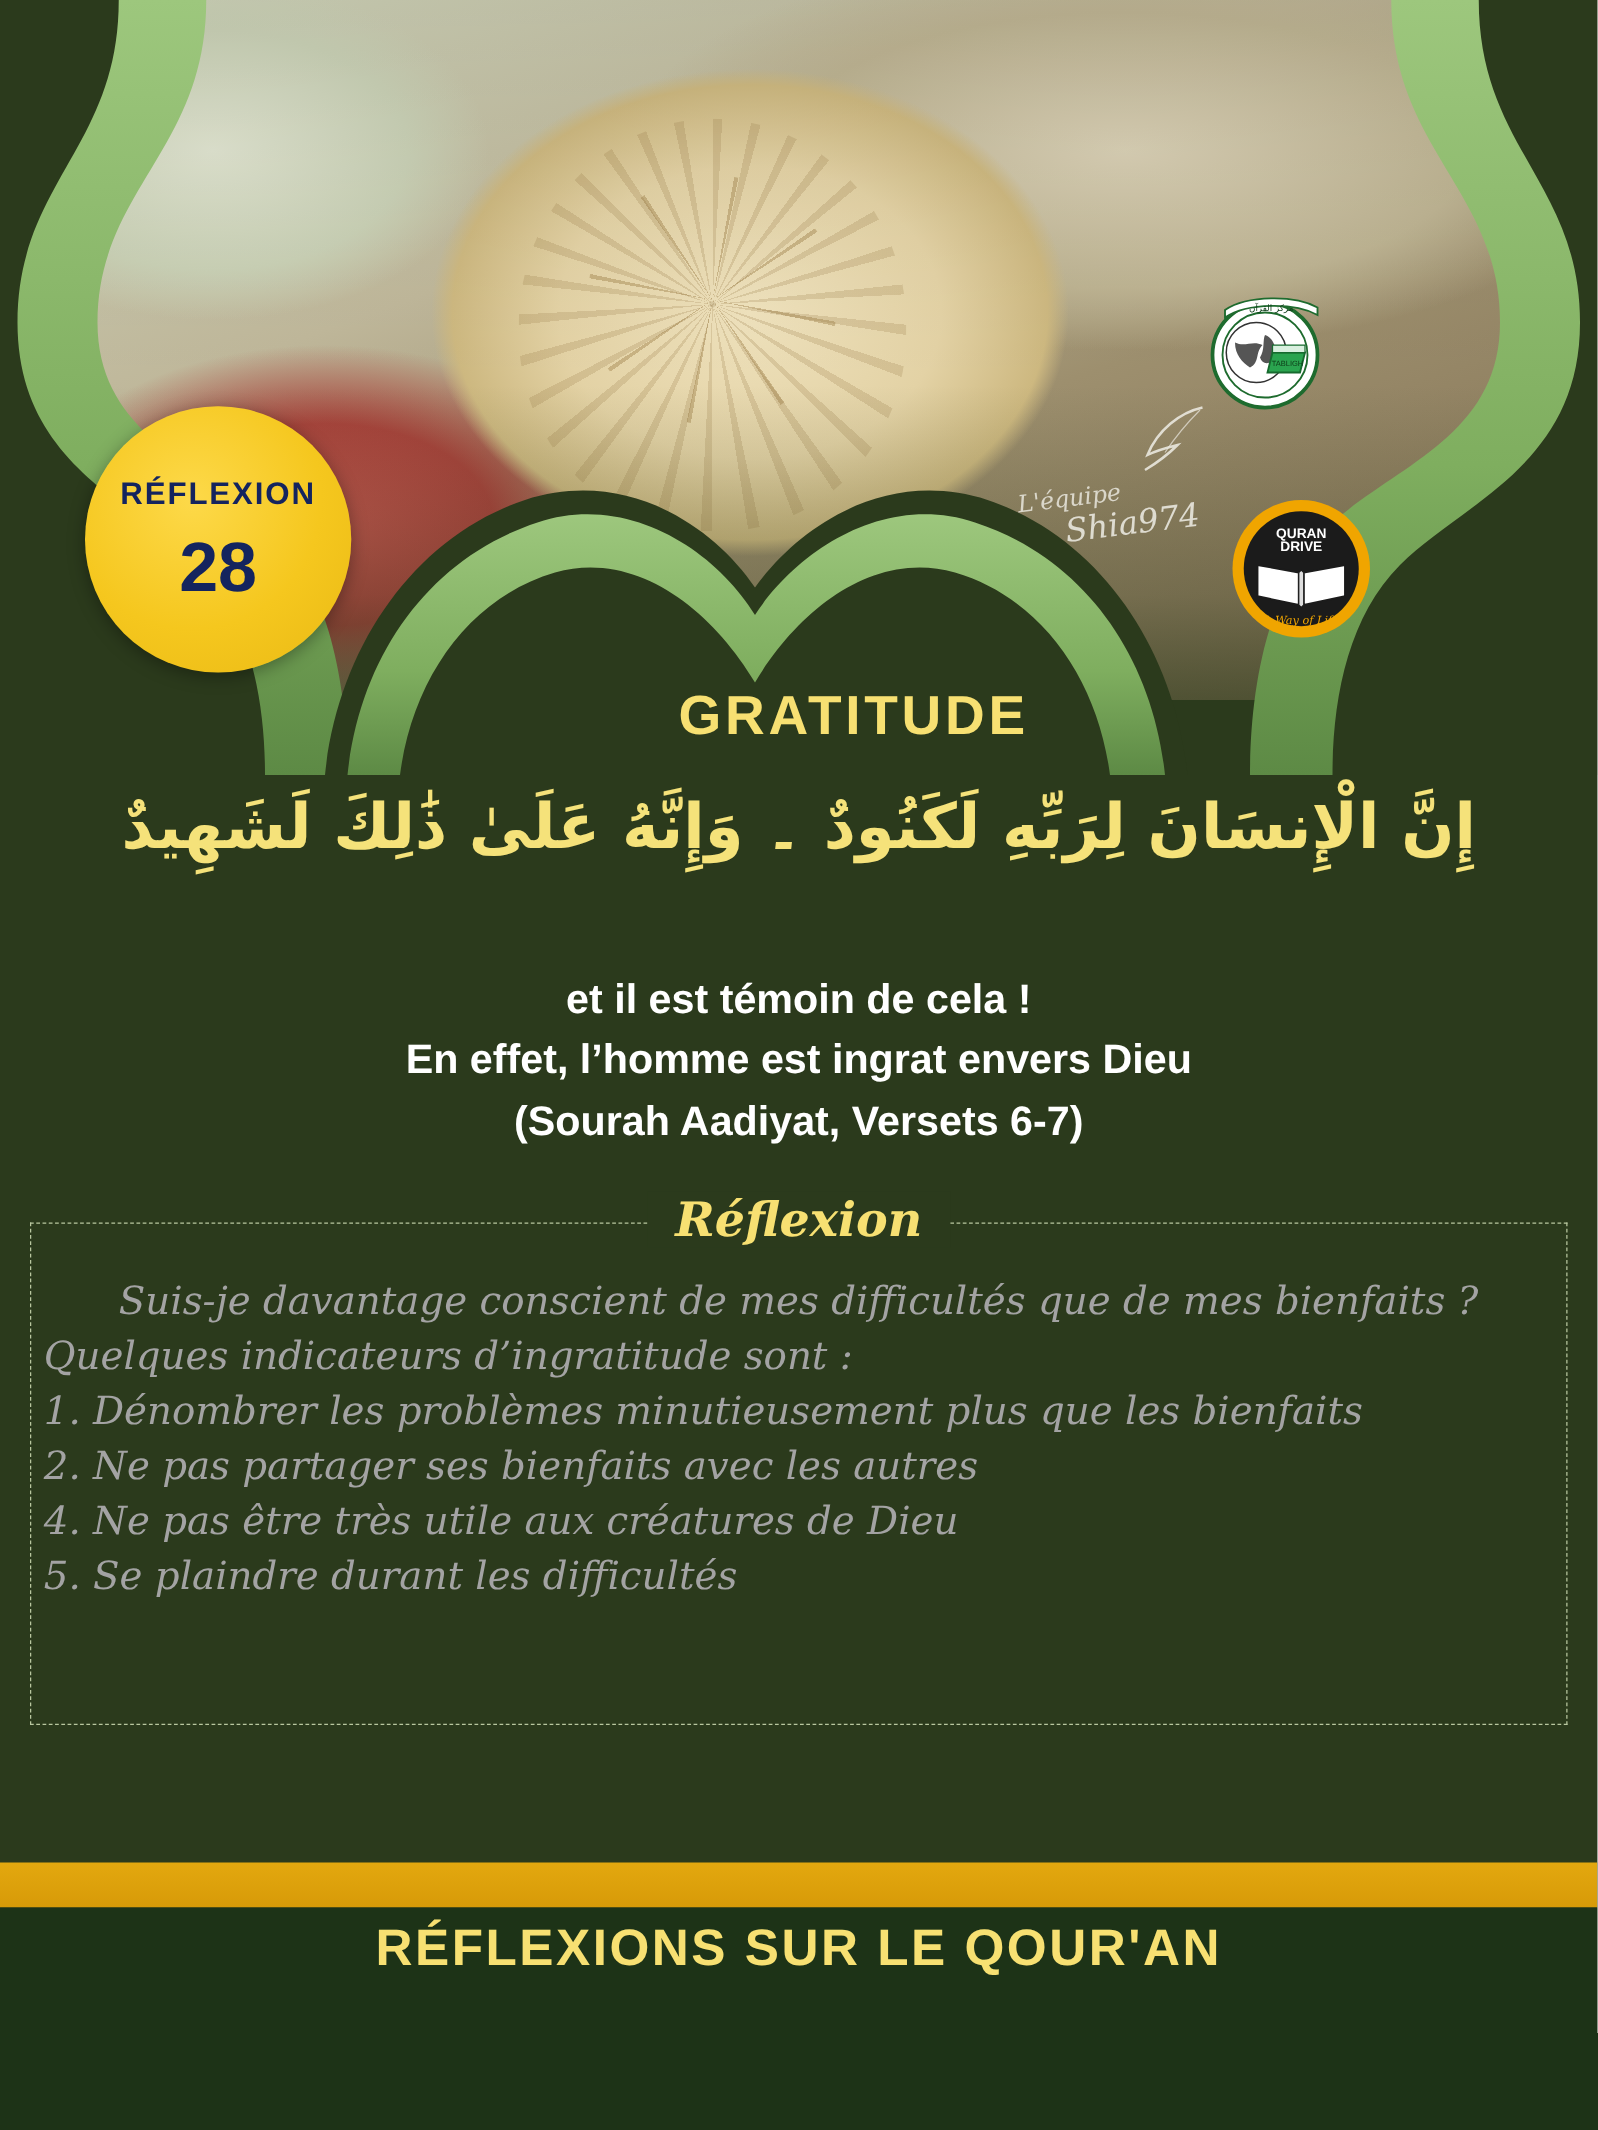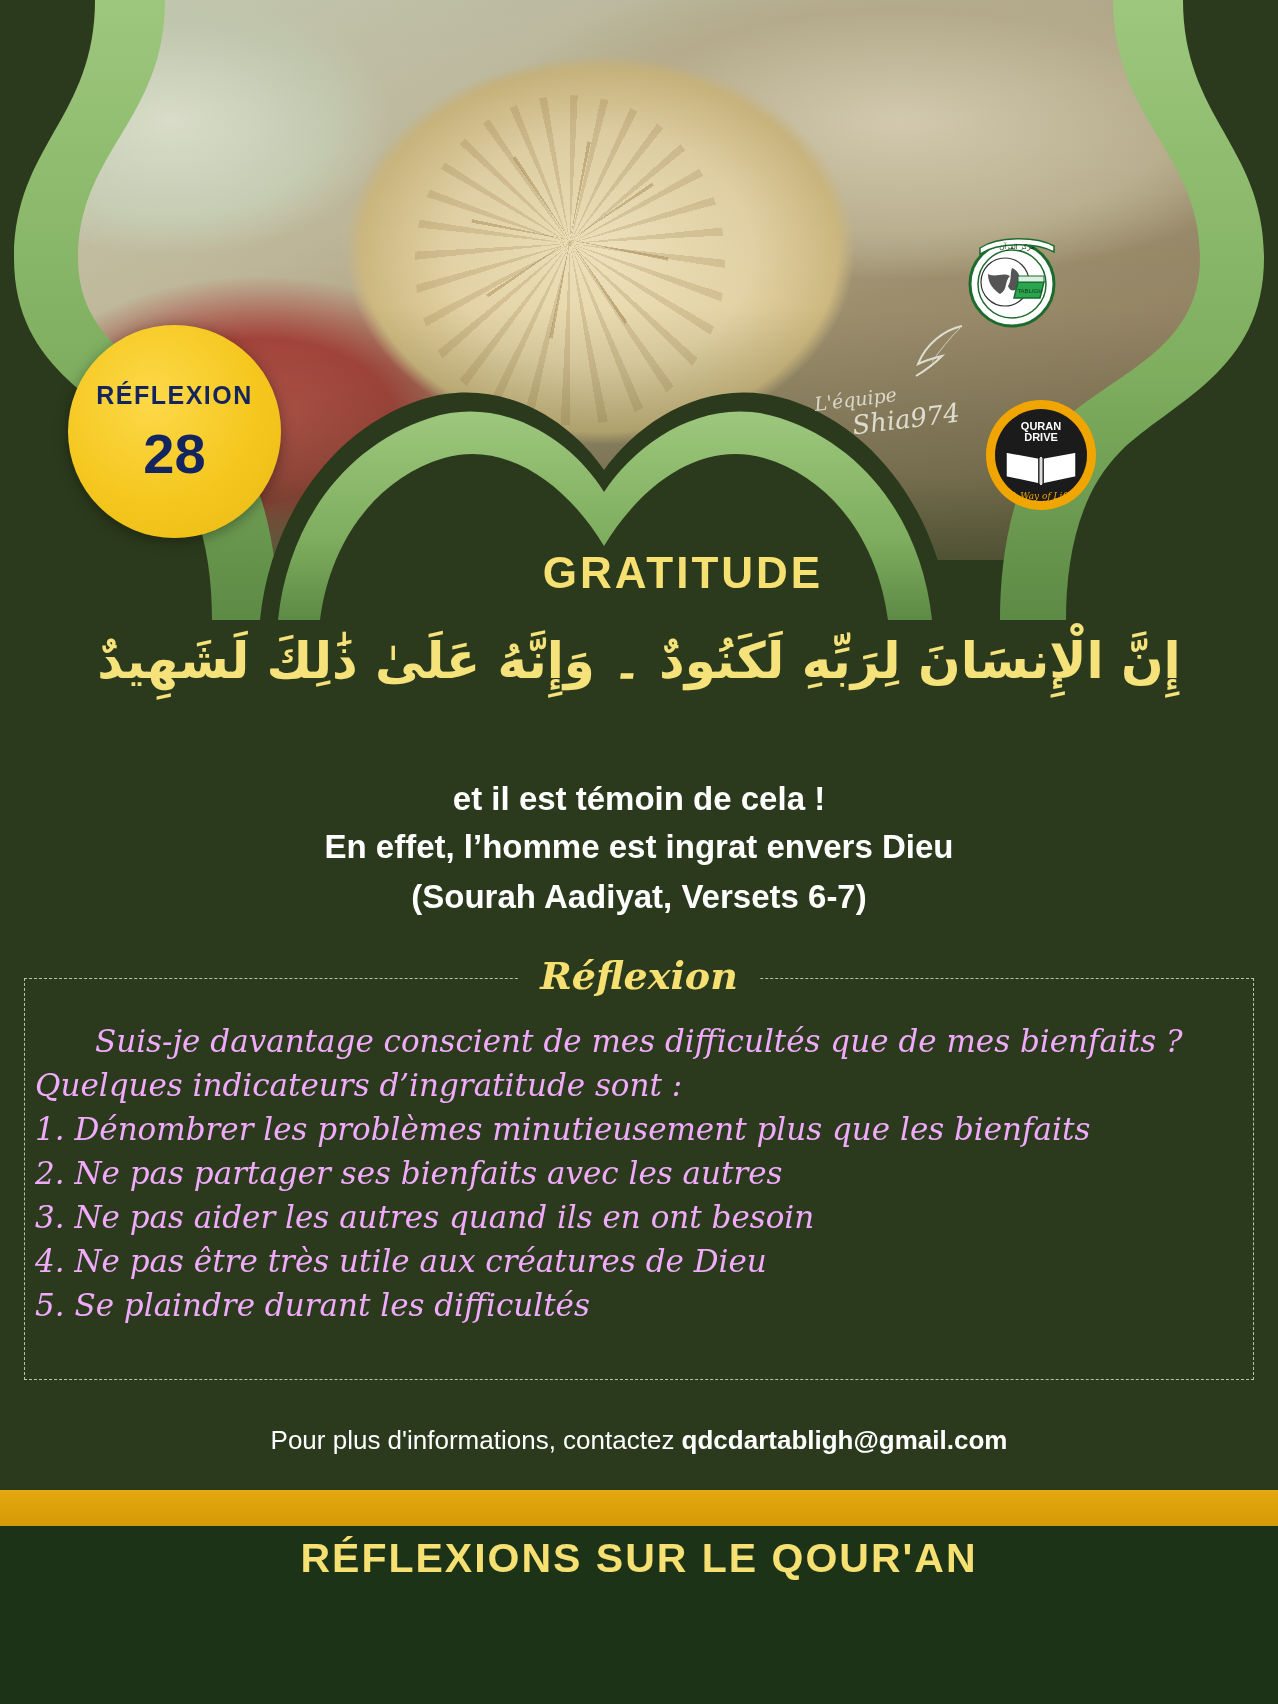--- a/index.html
+++ b/index.html
@@ -184,21 +184,21 @@
     font-style: italic;
     font-size: 38px;
     font-weight: bold;
     white-space: nowrap;
   }
   .refl-body {
     position: absolute;
     left: 10px;
     top: 40px;
     width: 1208px;
-    color: #f0abfc;
+    color: #a3a3a3;
     font-family: "DejaVu Serif", serif;
     font-style: italic;
     font-size: 31px;
     line-height: 1.42;
   }
   .refl-q {
     text-indent: 60px;
   }
   .refl-list {
     margin: 0;
@@ -368,28 +368,24 @@
   </div>
 
   <div class="refl-box">
     <div class="refl-heading">Réflexion</div>
     <div class="refl-body">
       <div class="refl-q">Suis-je davantage conscient de mes difficultés que de mes bienfaits ?</div>
       <div>Quelques indicateurs d’ingratitude sont :</div>
       <ul class="refl-list">
         <li>1.  Dénombrer les problèmes minutieusement plus que les bienfaits</li>
         <li>2. Ne pas partager ses bienfaits avec les autres</li>
-        <li>3. Ne pas aider les autres quand ils en ont besoin</li>
         <li>4. Ne pas être très utile aux créatures de Dieu</li>
         <li>5.  Se plaindre durant les difficultés</li>
       </ul>
     </div>
   </div>
 
-  <div class="contact">
-    <span>Pour plus d'informations, contactez </span><span class="email">qdcdartabligh@gmail.com</span>
-  </div>
 
   <div class="bar-gold"></div>
   <div class="bar-green"></div>
   <div class="bar-text">RÉFLEXIONS SUR LE QOUR'AN</div>
 
 </div>
 
 </body></html>

